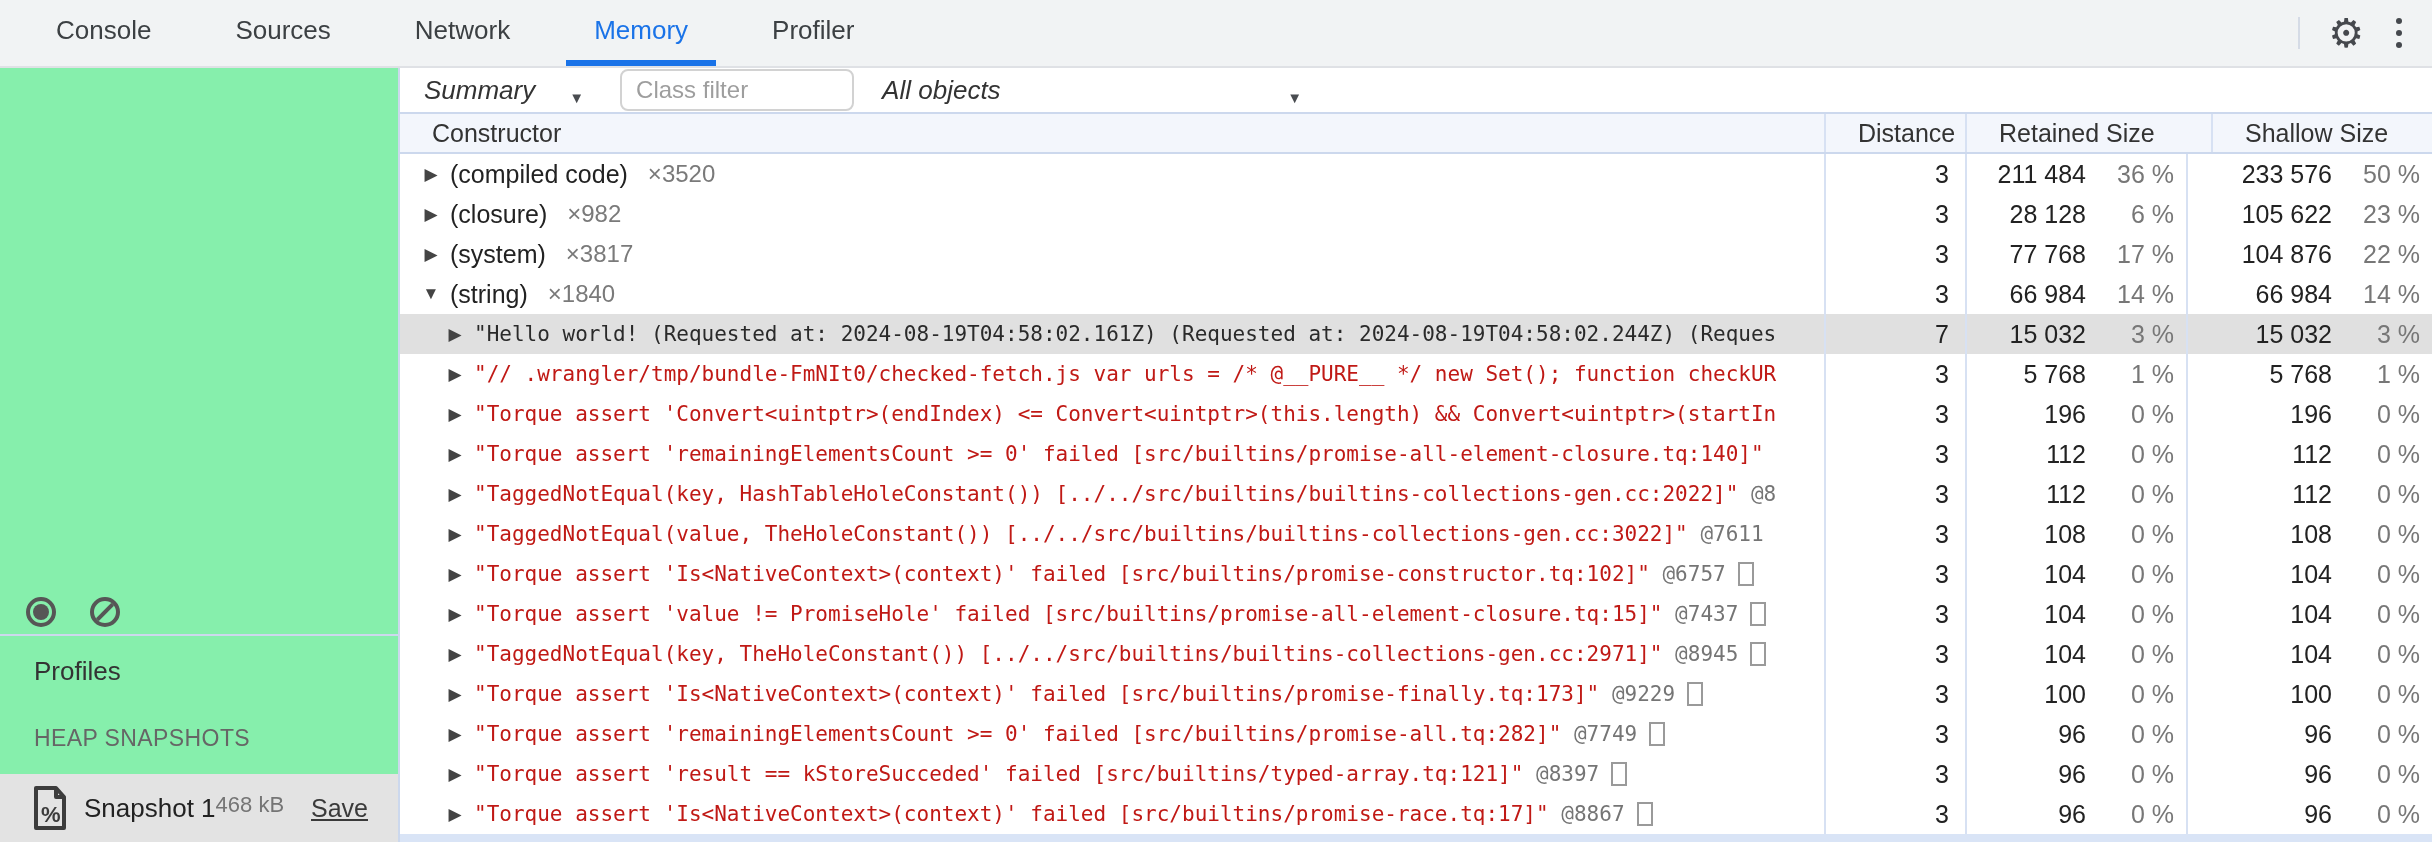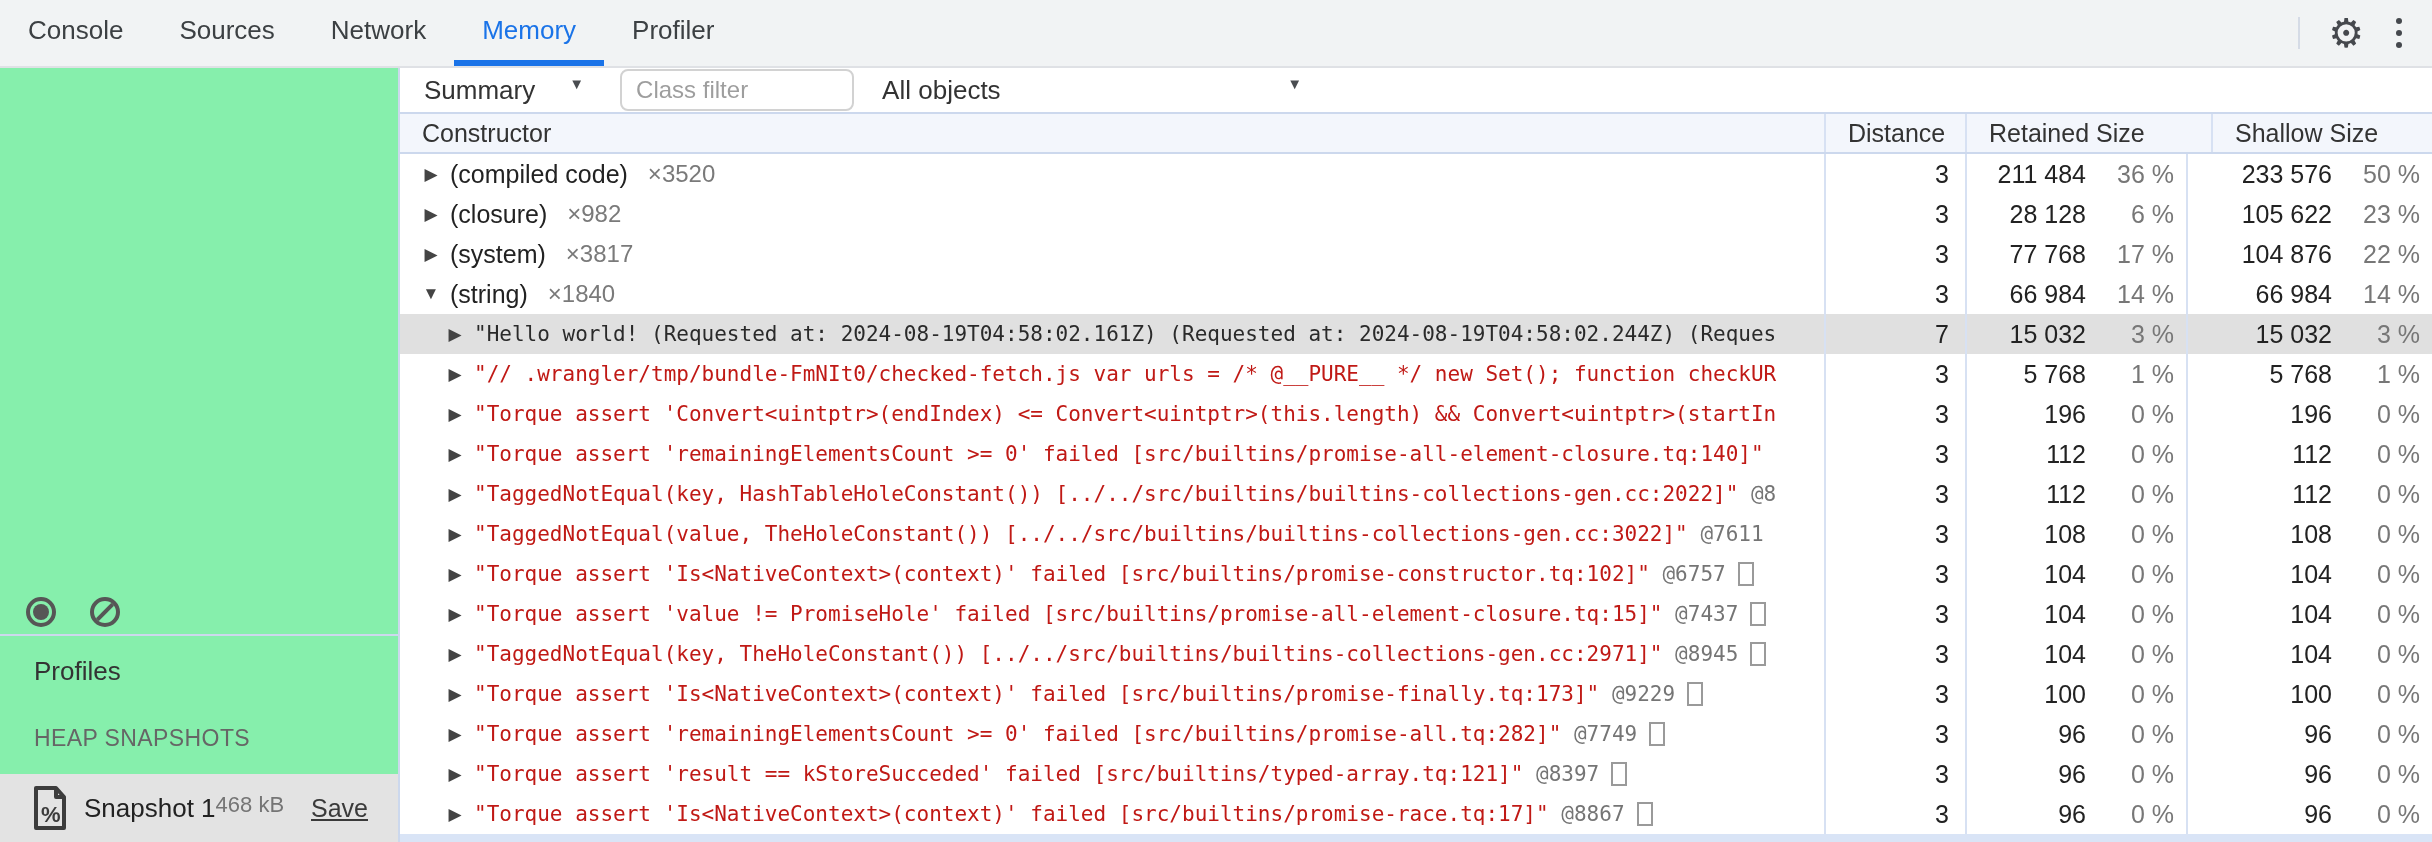--- a/index.html
+++ b/index.html
@@ -5,21 +5,21 @@
   * { margin:0; padding:0; box-sizing:border-box; }
   html,body { width:2432px; height:842px; overflow:hidden; background:#fff;
     font-family:"Liberation Sans", sans-serif; }
   .app { width:2432px; height:842px; display:flex; flex-direction:column; }
 
   
   .tabbar { height:68px; background:#f1f3f4; display:flex; align-items:stretch;
     border-bottom:2px solid #dfe1e5; flex:none; }
   .tabs { display:flex; align-items:stretch; }
   .tab { display:flex; align-items:center; padding:0 28px; font-size:26px;
-    color:#3c4043; cursor:default; border-bottom:6px solid transparent; }
+    color:#3c4043; cursor:default; border-bottom:6px solid transparent;margin-left:28px; }
   .tab.active { color:#1a73e8; border-bottom-color:#1a73e8; }
   .tabbar-right { margin-left:auto; display:flex; align-items:center; gap:28px; padding-right:26px; }
   .vdiv { width:2px; height:32px; background:#d5dbe6; }
   .gear { font-size:40px; color:#45484d; line-height:1; }
   .kebab { display:flex; flex-direction:column; gap:6px; padding:4px; }
   .kebab i { width:6px; height:6px; border-radius:50%; background:#45484d; }
 
   
   .content { flex:1; display:flex; min-height:0; }
   .sidebar { width:400px; flex:none; border-right:2px solid #ccd8ed; display:flex; flex-direction:column; background:#86efac;justify-content:flex-end; }
@@ -40,32 +40,32 @@
   .doc-icon { flex:none; width:36px; height:44px; }
   .snap-text { display:flex; justify-content:center; }
   .snap-name { font-size:26px; color:#222; line-height:30px; }
   .snap-size { font-size:22px; color:#757575; line-height:24px; }
   .save-link { margin-left:auto; font-size:25px; color:#3a3a3a; text-decoration:underline; cursor:pointer; }
 
   
   .main { flex:1; display:flex; flex-direction:column; min-width:0; }
   .main-toolbar { height:46px; flex:none; border-bottom:2px solid #ccd8ed;
     display:flex; align-items:center; padding-left:24px; }
-  .select { display:flex; align-items:flex-start; font-size:26px; color:#333; cursor:default; }
+  .select { display:flex; align-items:flex-end; font-size:26px; color:#333; cursor:default;font-style:italic; }
   .select .arrow { font-size:15px; color:#4a4d51; margin-left:34px; }
   .select.wide { width:420px; justify-content:space-between; margin-left:28px; }
   .class-filter { margin-left:36px; width:234px; height:42px; border:2px solid #d2d2d2;
     border-radius:8px; font-size:24px; padding:0 14px; color:#333;
     font-family:"Liberation Sans", sans-serif; outline:none; }
   .class-filter::placeholder { color:#9e9e9e; }
 
   
   .grid-header { height:40px; flex:none; background:#f3f6fc; border-bottom:2px solid #ccd8ed;
     display:flex; font-size:25px; color:#333; }
-  .grid-header .hc { display:flex; align-items:center; padding-left:22px; }
+  .grid-header .hc { display:flex; align-items:center; padding-left:32px; }
   .c-con { flex:1; min-width:0; }
   .c-dist { width:141px; flex:none; border-left:2px solid #d7e1f3; }
   .c-shal { width:221px; flex:none; border-left:2px solid #d7e1f3; }
   .c-ret  { width:246px; flex:none; border-left:2px solid #d7e1f3; }
 
   .grid-body { flex:1; min-height:0; overflow:hidden; }
   .row { height:40px; display:flex; align-items:stretch; }
   .row .cell { display:flex; align-items:center; }
   .row.hl .cell { background:#e0e0e0; }
   .row .c-con { overflow:hidden; white-space:pre; }

